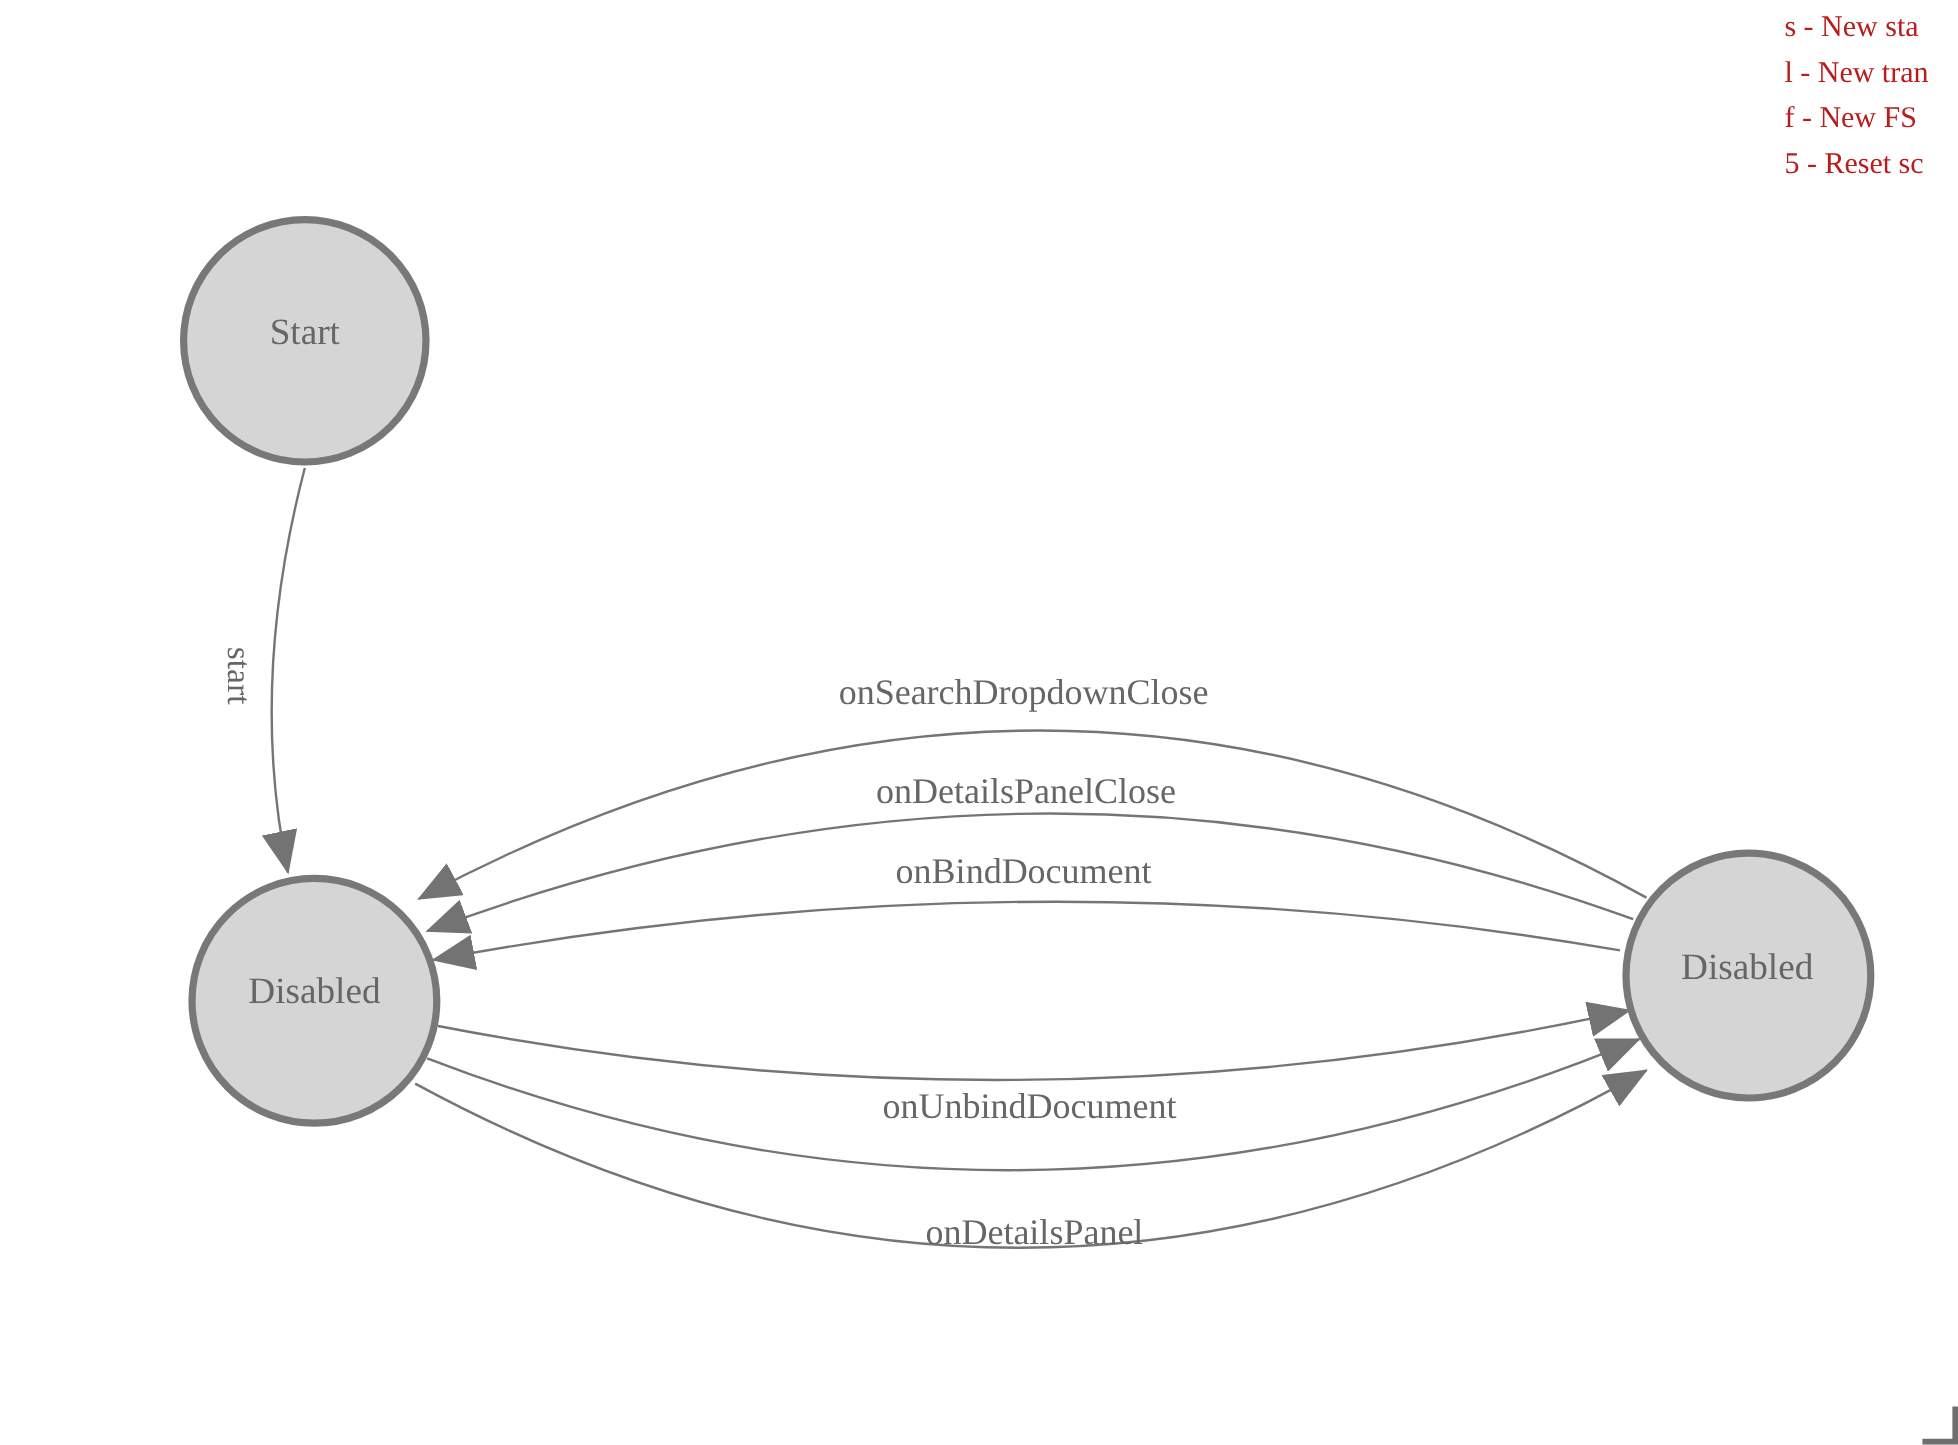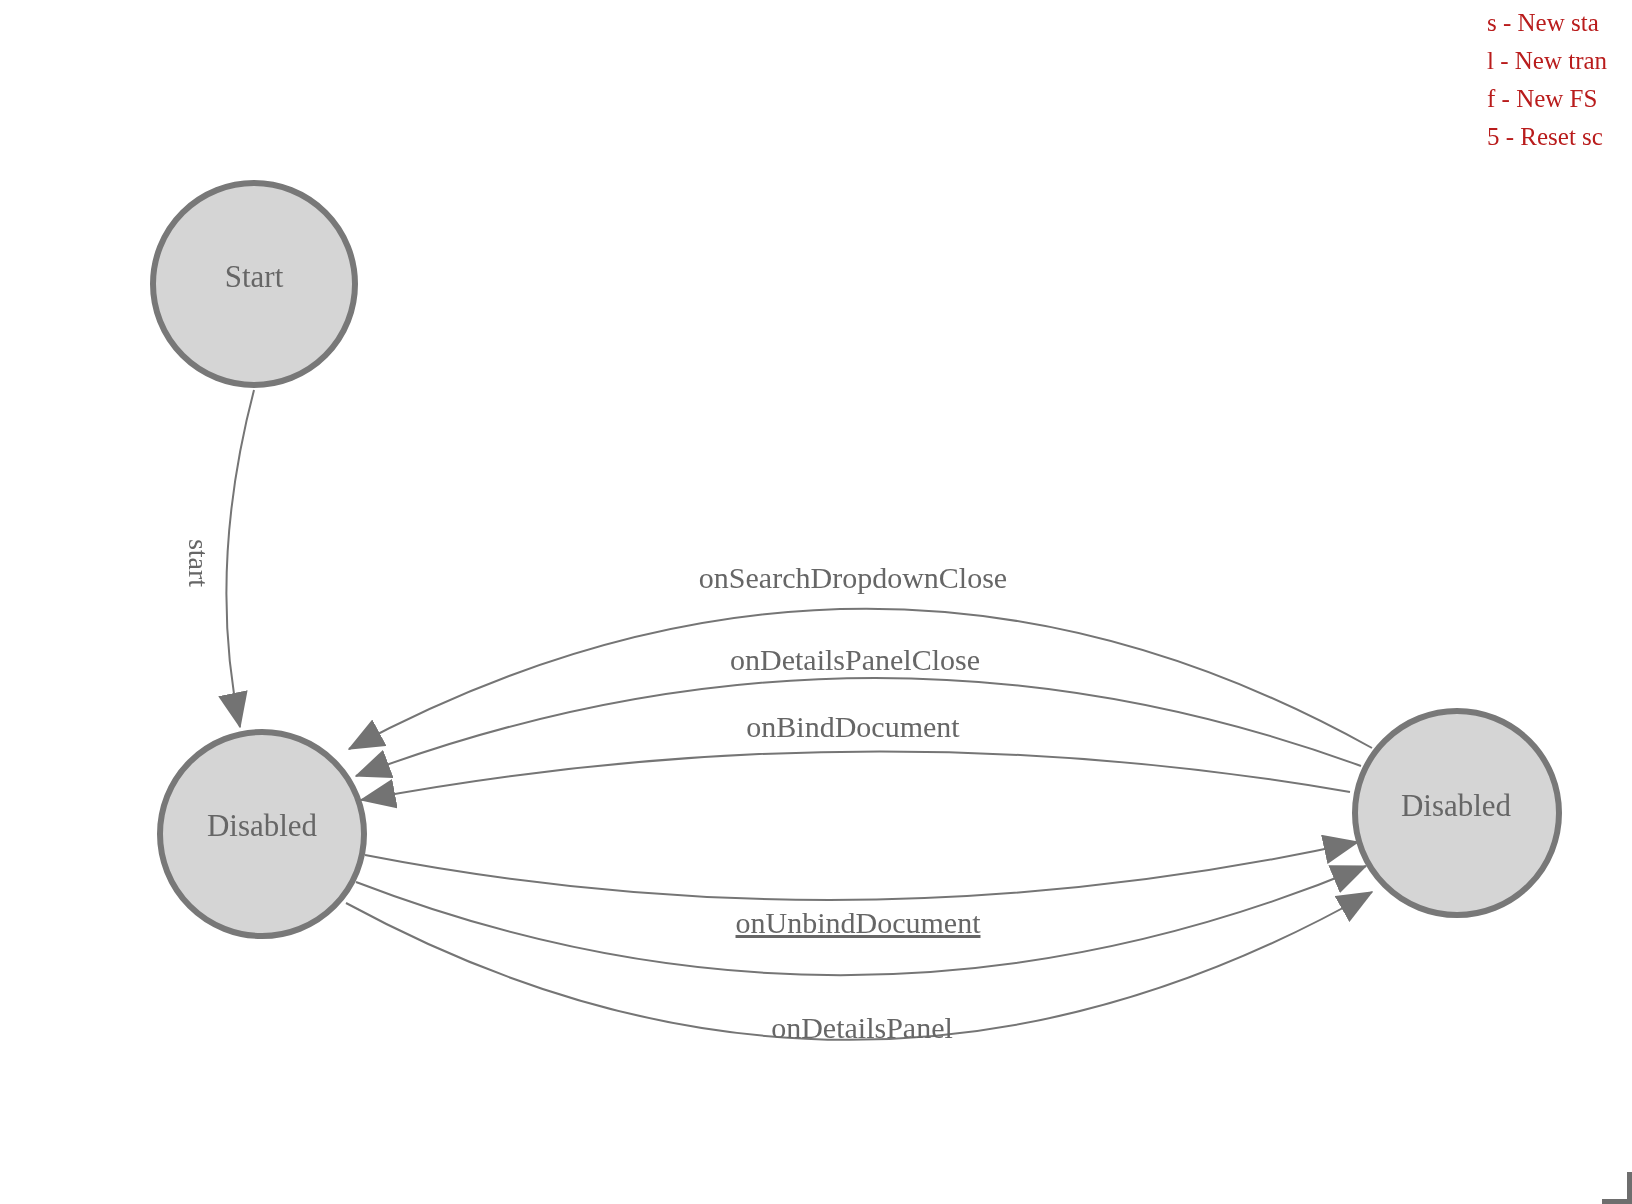--- a/index.html
+++ b/index.html
@@ -78,21 +78,21 @@
   </svg>
 
   <div class="lbl state-label" style="left:254px;  top:277px;">Start</div>
   <div class="lbl state-label" style="left:262px;  top:826px;">Disabled</div>
   <div class="lbl state-label" style="left:1456px; top:806px;">Disabled</div>
 
   <div class="lbl edge-label-rotated" style="left:198px; top:563px;">start</div>
   <div class="lbl edge-label" style="left:853px; top:578px;">onSearchDropdownClose</div>
   <div class="lbl edge-label" style="left:855px; top:647px;margin-top:13px;">onDetailsPanelClose</div>
   <div class="lbl edge-label" style="left:853px; top:727px;">onBindDocument</div>
-  <div class="lbl edge-label" style="left:858px; top:923px;text-decoration:underline;">onUnbindDocument</div>
+  <div class="lbl edge-label" style="left:858px; top:923px;">onUnbindDocument</div>
   <div class="lbl edge-label" style="left:862px; top:1005px;margin-top:23px;">onDetailsPanel</div>
 
   <div class="legend">
     <div>s - New sta</div>
     <div>l - New tran</div>
     <div>f - New FS</div>
     <div>5 - Reset sc</div>
   </div>
 
 </div>

